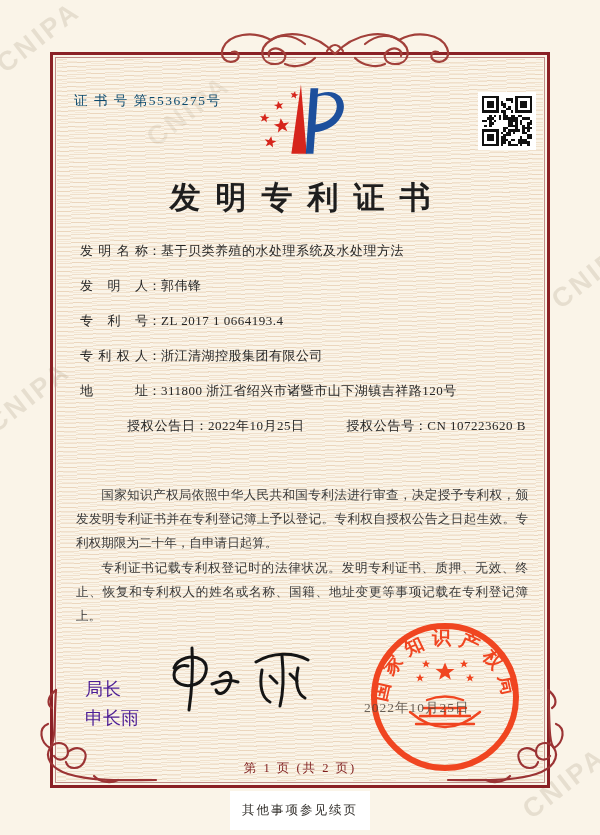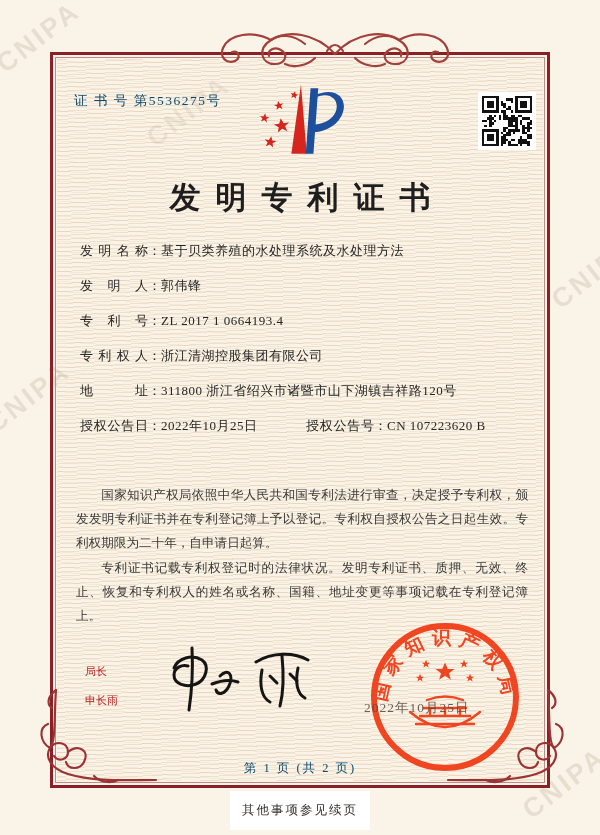--- a/index.html
+++ b/index.html
@@ -24,33 +24,33 @@
       display:flex;align-items:center;justify-content:center;}
   .title{position:absolute;left:0;top:177px;width:100%;text-align:center;font-size:31px;
       font-weight:600;letter-spacing:15px;text-indent:15px;color:#1e1e1e;}
   
   .fields{position:absolute;left:80px;top:242px;width:446px;font-size:13px;color:#262626;}
   .field-row{height:35px;line-height:17px;white-space:nowrap;}
   .f-label{display:inline-block;width:68px;text-align:justify;text-align-last:justify;vertical-align:top;}
   .f-colon{display:inline-block;vertical-align:top;}
   .f-value{display:inline-block;vertical-align:top;letter-spacing:.5px;}
   .field-row.double{display:flex;}
-  .field-row.double .cell-left{width:226px;}
+  .field-row.double .cell-left{width:226px;margin-left:47px;}
   
   .body-text{position:absolute;left:76px;top:483px;width:452px;font-size:12.6px;line-height:1.92;
       color:#3a3a3a;text-align:justify;}
   .body-text p{margin:0;text-indent:2em;font-family:Liberation Serif, serif;}
   
-  .signer{position:absolute;left:85px;top:657px;font-size:11px;color:#b91c1c;line-height:29px;}
+  .signer{position:absolute;left:85px;top:675px;font-size:18px;color:#4c1d95;line-height:29px;}
   .signature{position:absolute;left:158px;top:642px;}
   
   .seal{position:absolute;left:364px;top:616px;opacity:.93;}
   
   .page-info{position:absolute;left:0;top:760px;width:100%;text-align:center;font-size:12.5px;
-      letter-spacing:2px;color:#0c4a6e;}
+      letter-spacing:2px;color:#7f1d1d;}
   .note{position:absolute;left:50%;top:791px;transform:translateX(-50%);background:#ffffff;
       padding:11px 12px;font-size:12.5px;letter-spacing:2px;color:#33302c;}
 </style>
 </head>
 <body>
 
 <div class="page">
 
   <div class="wm" style="left:-10px;top:22px;">CNIPA</div>
   <div class="wm" style="left:140px;top:96px;opacity:.3;">CNIPA</div>

